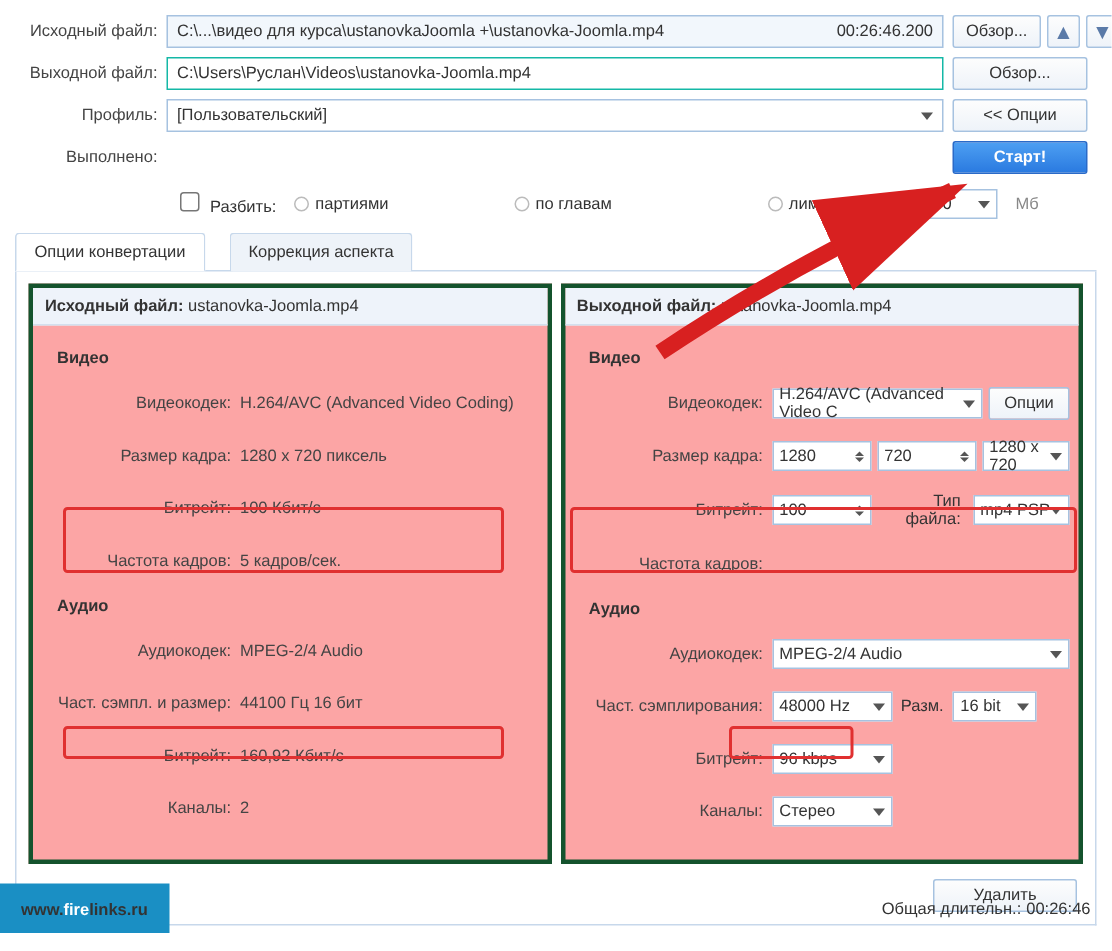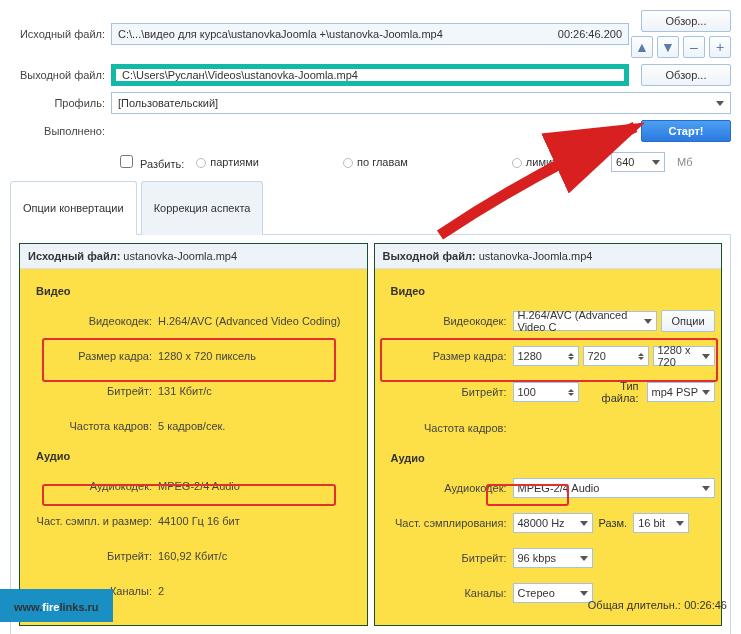--- a/index.html
+++ b/index.html
@@ -1,38 +1,38 @@
 <!DOCTYPE html>
 <html><head>
 <meta charset="utf-8">
 <style>
 *{box-sizing:border-box;margin:0;padding:0;font-family:Tahoma,Arial,sans-serif;font-size:11px;color:#333}
 body{background:#fff;width:741px;height:634px;position:relative;overflow:hidden}
 .top{padding:10px 10px 4px 10px;display:flex;flex-direction:column;gap:6px}
 .row{display:flex;align-items:center;gap:6px}
 .lbl{width:95px;text-align:right;color:#444}
 .filebox{flex:1;height:22px;border:1px solid #a6c2e0;background:#f2f7fc;padding:3px 6px;display:flex;justify-content:space-between;align-items:center}
-.txtbox{flex:1;height:22px;border:5px solid #14b8a6;background:#fff;padding:3px 6px}
+.txtbox{flex:1;height:22px;border:1px solid #14b8a6;background:#fff;padding:3px 6px}
 .combo{flex:1;height:22px;border:1px solid #a6c2e0;background:#fff;padding:2px 6px;display:flex;justify-content:space-between;align-items:center}
 .tri{width:0;height:0;border-left:4px solid transparent;border-right:4px solid transparent;border-top:5px solid #555}
 .btn{height:22px;border:1px solid #a6c2e0;background:linear-gradient(#fdfdfd,#eef3f9);padding:0 8px;display:flex;align-items:center;justify-content:center;cursor:pointer;border-radius:2px}
 .btn-w{width:90px}
 .btn-sm{width:22px;font-size:14px;color:#5a7aa8}
 .btn-start{width:90px;height:22px;background:linear-gradient(#4d9ff2,#2a7ae0);color:#fff;font-weight:bold;border:1px solid #2a6ac8;border-radius:2px;display:flex;align-items:center;justify-content:center}
 .smallbtns{display:flex;gap:4px}
-.rightcol{width:96px;display:flex;flex-direction:column;gap:4px;align-items:flex-end}
+.rightcol{width:96px;display:flex;flex-direction:row;gap:4px;align-items:flex-end}
 .splitrow{padding:6px 14px 8px 120px;display:flex;align-items:center;gap:12px;color:#777}
 .splitrow input[type=checkbox]{margin-right:4px}
 .radio{width:10px;height:10px;border:1px solid #bbb;border-radius:50%;display:inline-block;margin-right:4px;vertical-align:middle}
 .tabs{display:flex;border-bottom:1px solid #c7d8eb;margin:0 10px}
-.tab{padding:20px 12px;border:1px solid #c7d8eb;border-bottom:none;background:#eef3f9;margin-right:4px;border-radius:3px 3px 0 0;position:relative;top:1px}
+.tab{padding:6px 12px;border:1px solid #c7d8eb;border-bottom:none;background:#eef3f9;margin-right:16px;border-radius:3px 3px 0 0;position:relative;top:1px}
 .tab.act{background:#fff;border-bottom:1px solid #fff}
 .panel{margin:0 10px 10px 10px;border:1px solid #c7d8eb;border-top:none;padding:8px}
 .cols{display:flex;gap:6px}
-.col{flex:1;border:1px solid #14532d;background:#fde047}
+.col{flex:1;border:3px solid #14532d;background:#fca5a5}
 .colhdr{background:#eef3fa;padding:6px 8px;font-weight:bold;border-bottom:1px solid #d3e0ee}
 .colbody{padding:8px 6px}
 .sect{font-weight:bold;margin:8px 0 6px 10px}
 .prow{display:flex;align-items:center;margin:13px 0;min-height:22px}
 .plbl{width:132px;text-align:right;padding-right:6px;color:#444}
 .pval{flex:1;color:#444;display:flex;align-items:center;gap:4px}
 .inp{height:20px;border:1px solid #a6c2e0;background:#fff;padding:2px 4px;display:flex;justify-content:space-between;align-items:center}
 .spin{display:flex;flex-direction:column;gap:1px}
 .spin span{width:0;height:0;border-left:3px solid transparent;border-right:3px solid transparent}
 .spin .su{border-bottom:3px solid #555}
@@ -75,20 +75,23 @@
         <div class="btn btn-w">Обзор...</div>
       </div>
   </div>
 
   <div class="row">
     <div class="lbl">Профиль:</div>
     <div class="combo">
       <span>[Пользовательский]</span>
       <span class="tri"></span>
     </div>
+    <div class="rightcol">
+        <div class="btn btn-w">&lt;&lt; Опции</div>
+      </div>
   </div>
 
   <div class="row">
     <div class="lbl">Выполнено:</div>
     <div style="flex:1"></div>
     <div class="rightcol">
         <div class="btn-start">Старт!</div>
       </div>
   </div>
 </div>
@@ -121,21 +124,21 @@
         <div class="prow">
             <div class="plbl">Видеокодек:</div>
             <div class="pval">H.264/AVC (Advanced Video Coding)</div>
           </div>
         <div class="prow">
             <div class="plbl">Размер кадра:</div>
             <div class="pval">1280 x 720 пиксель</div>
           </div>
         <div class="prow">
             <div class="plbl">Битрейт:</div>
-            <div class="pval">131 Кбит/с</div>
+            <div class="pval">100 Кбит/с</div>
           </div>
         <div class="prow">
             <div class="plbl">Частота кадров:</div>
             <div class="pval">5 кадров/сек.</div>
           </div>
         <div class="sect">Аудио</div>
         <div class="prow">
             <div class="plbl">Аудиокодек:</div>
             <div class="pval">MPEG-2/4 Audio</div>
           </div>

